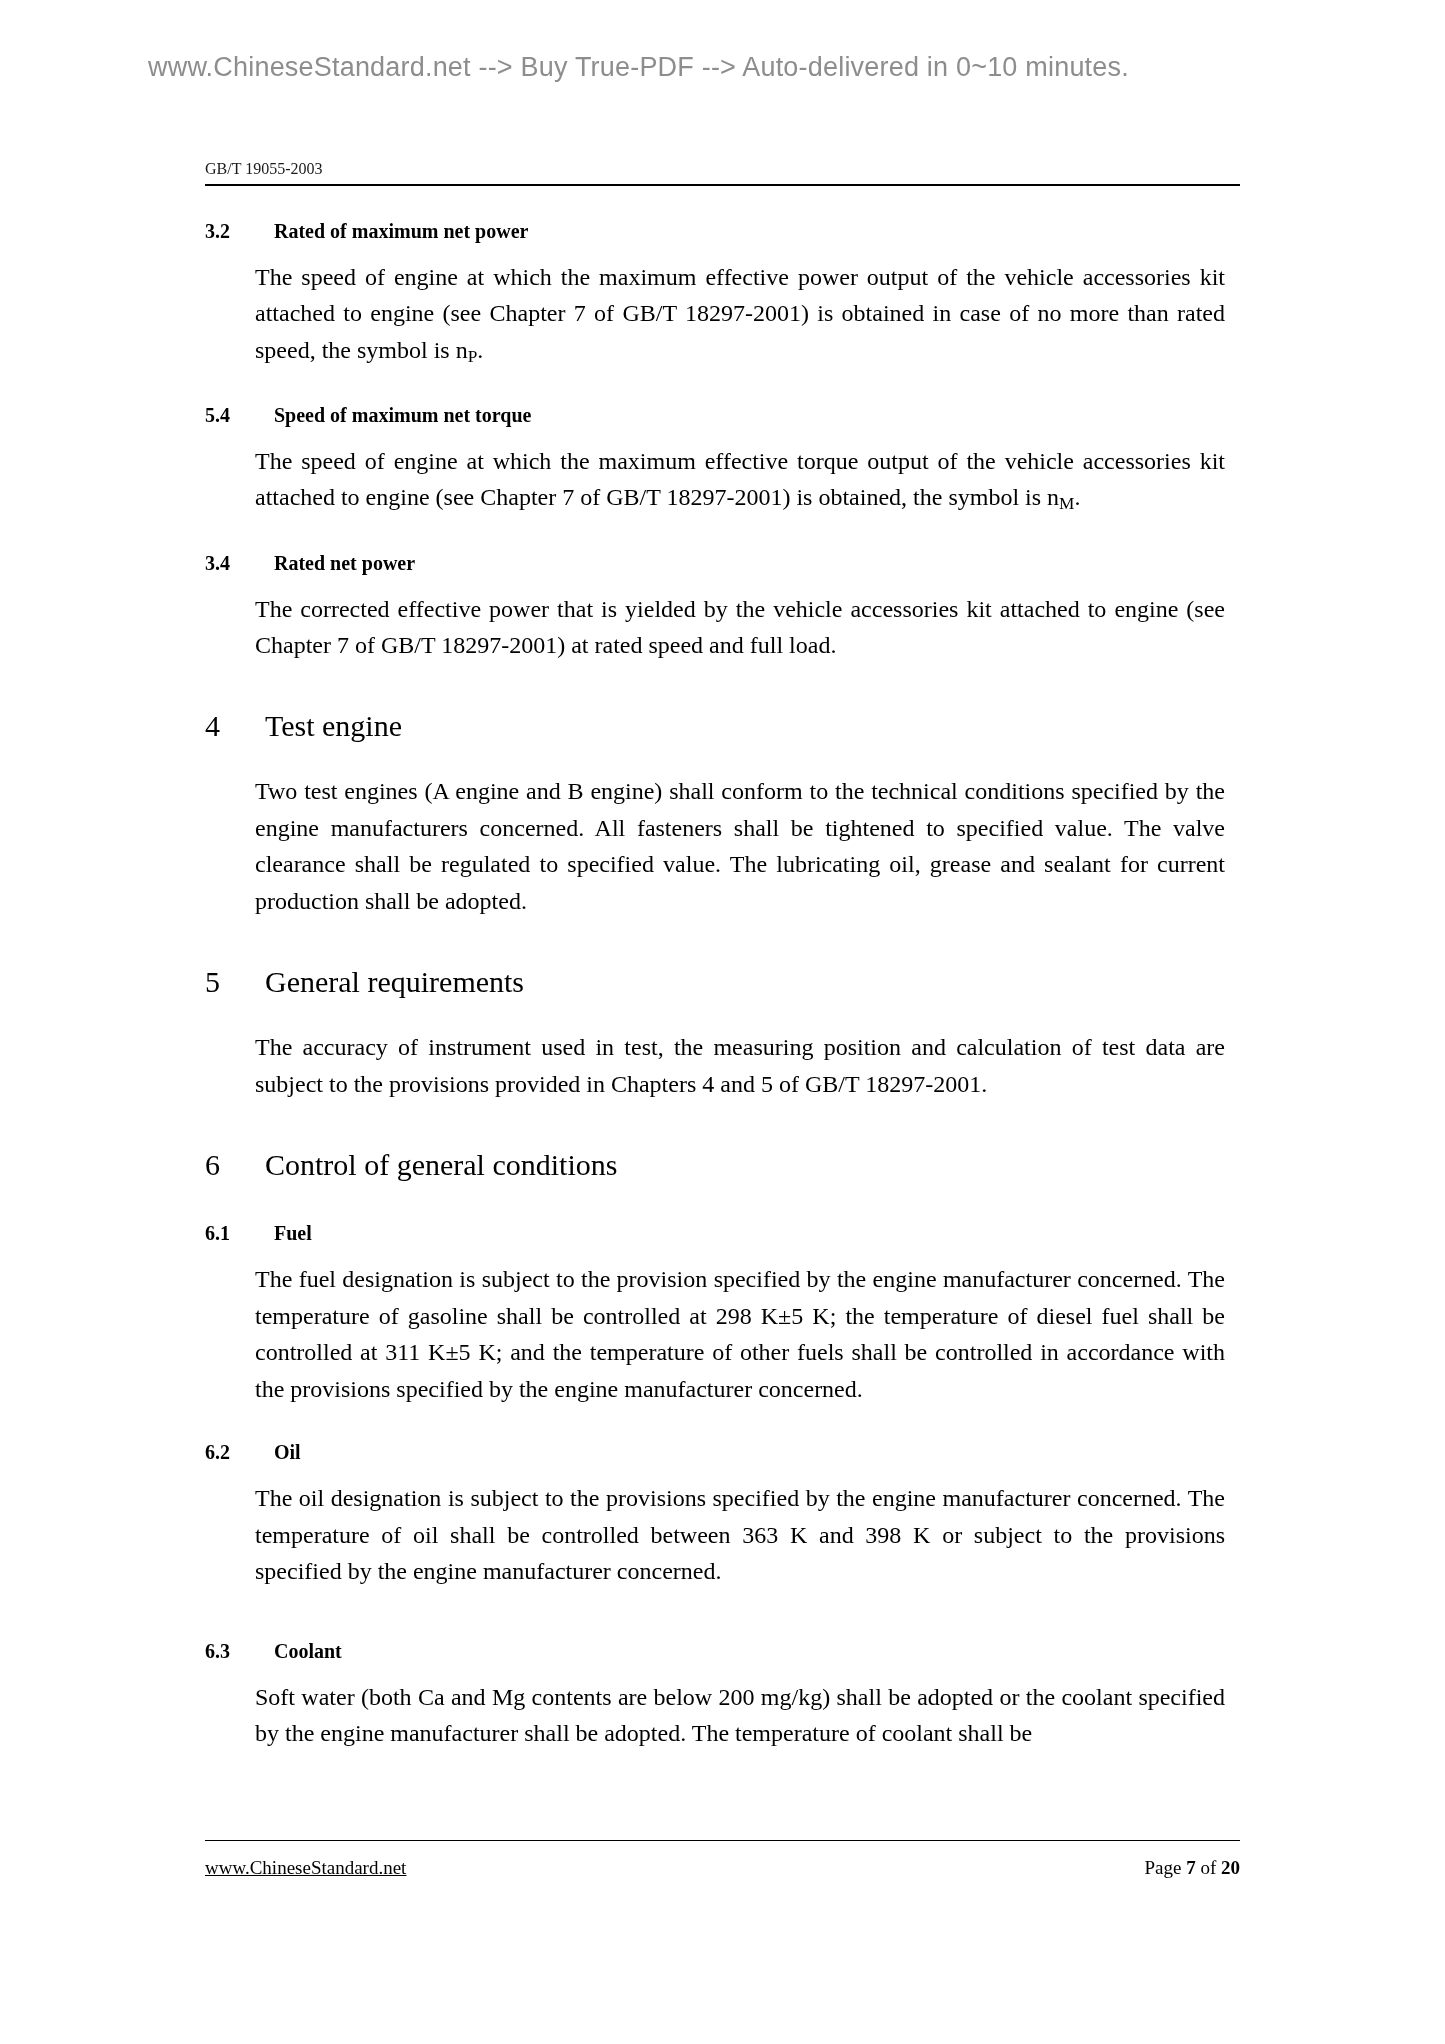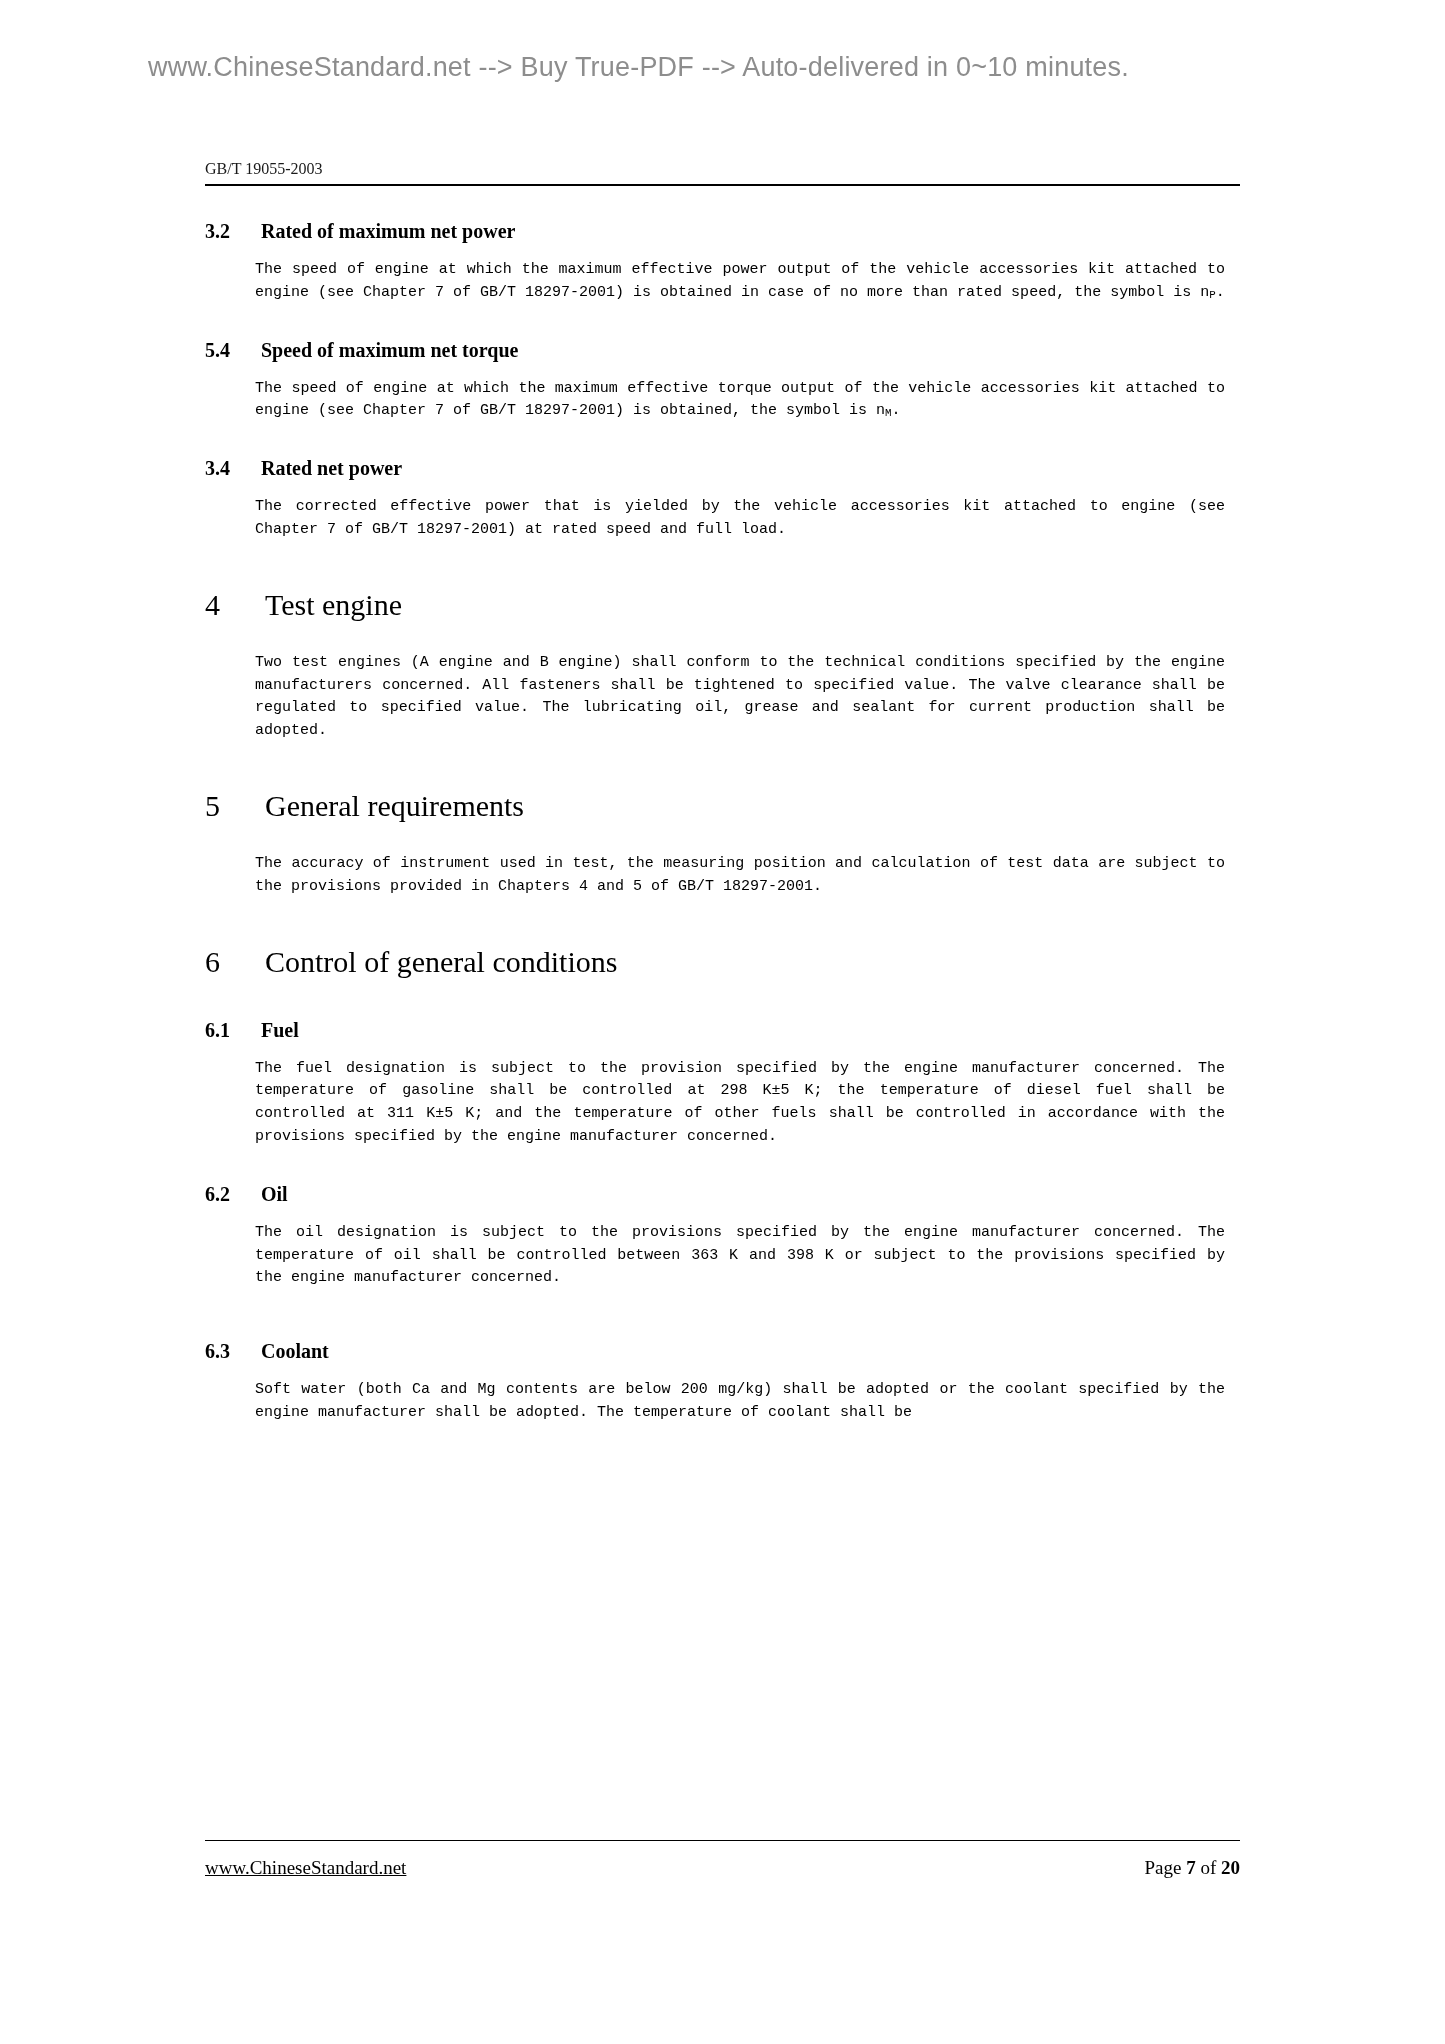--- a/index.html
+++ b/index.html
@@ -47,36 +47,35 @@
   .rule-top {
     border-bottom: 2px solid #000;
     margin-bottom: 34px;
   }
   h3.sec {
     font-size: 20px;
     font-weight: bold;
     margin: 0 0 0 0;
     padding: 0;
     display: flex;
-    gap: 0;
+    gap: 13px;
   }
   h3.sec .num {
     width: 56px;
     flex: 0 0 56px;
   }
   h3.sec .ttl {
     flex: 1;
   }
   .para {
-    font-size: 15px;
+    font-size: 24px;
     line-height: 1.52;
     text-align: justify;
     margin: 16px 0 0 50px;
     width: 970px;
-    font-family: Liberation Mono, monospace;
   }
   h2.chapter {
     font-size: 30px;
     font-weight: normal;
     margin: 46px 0 0 0;
     display: flex;
   }
   h2.chapter .num {
     width: 60px;
     flex: 0 0 60px;

